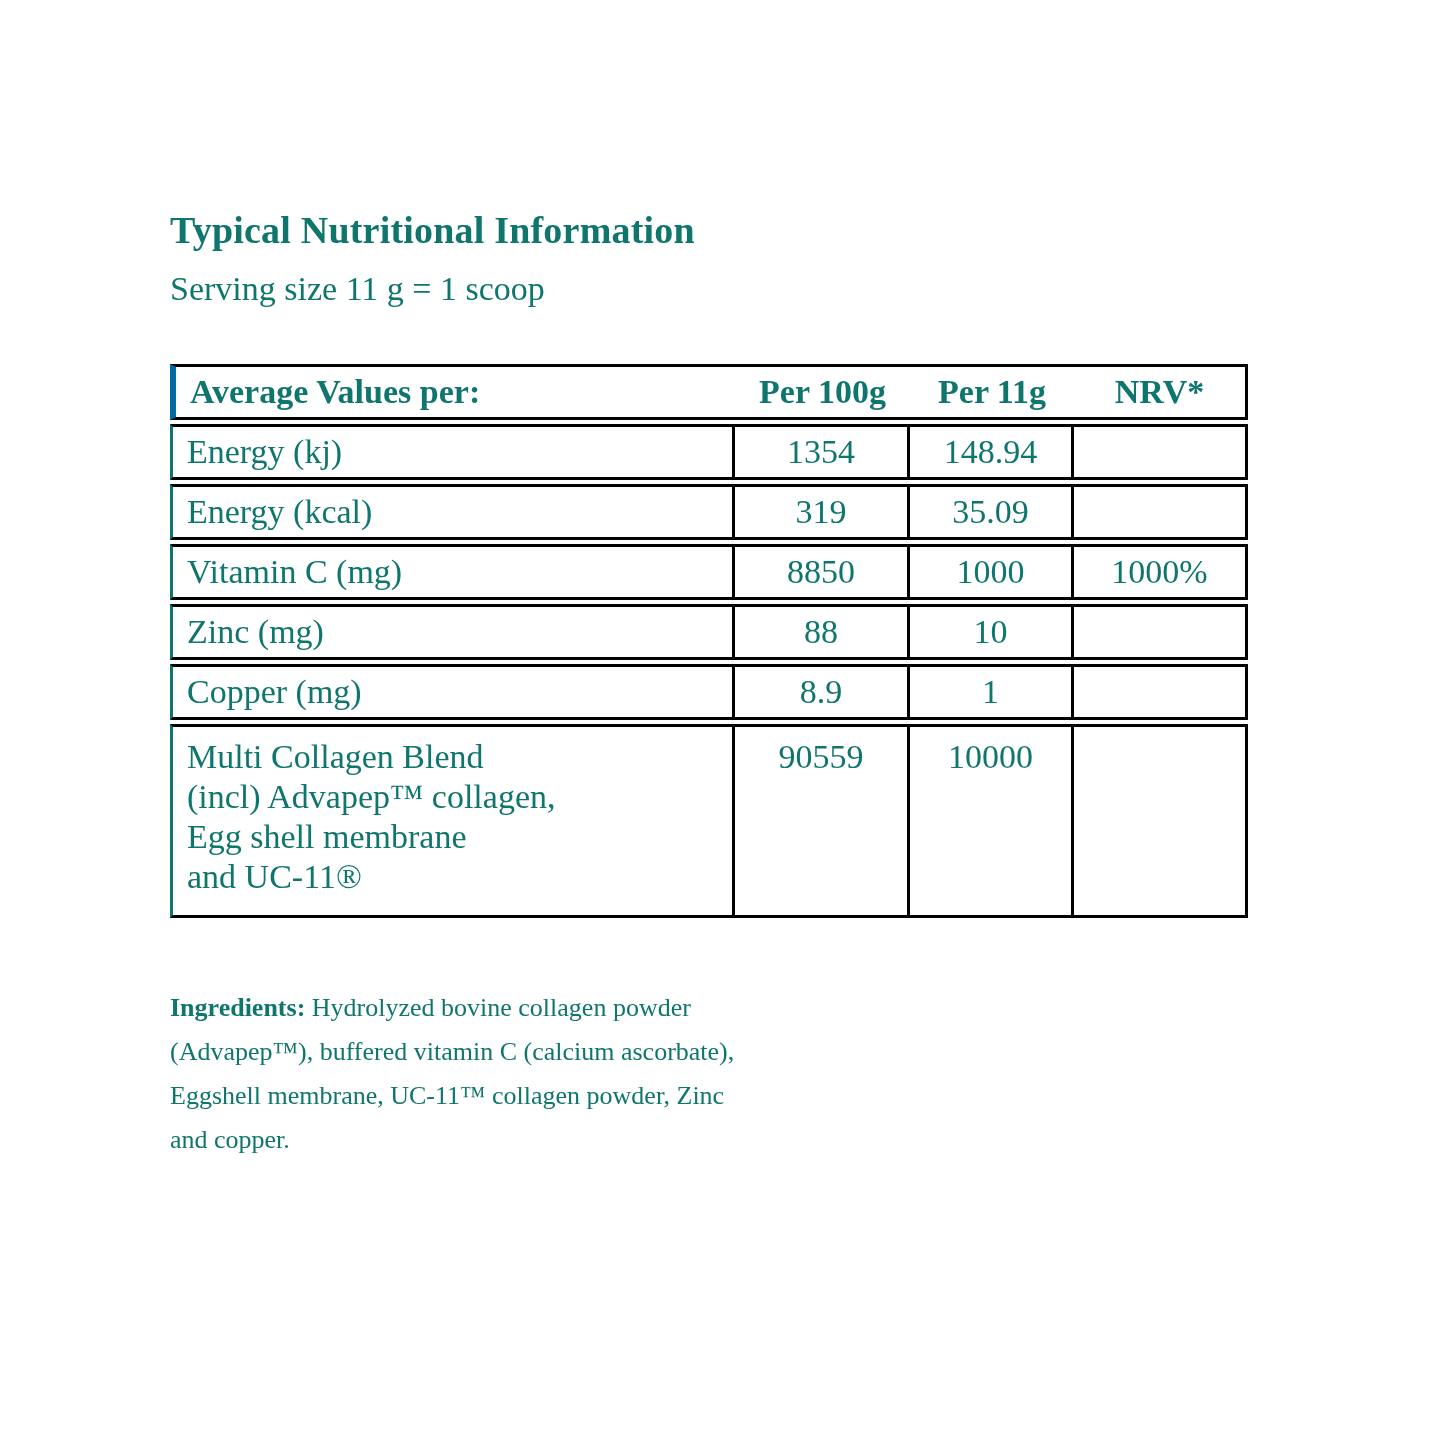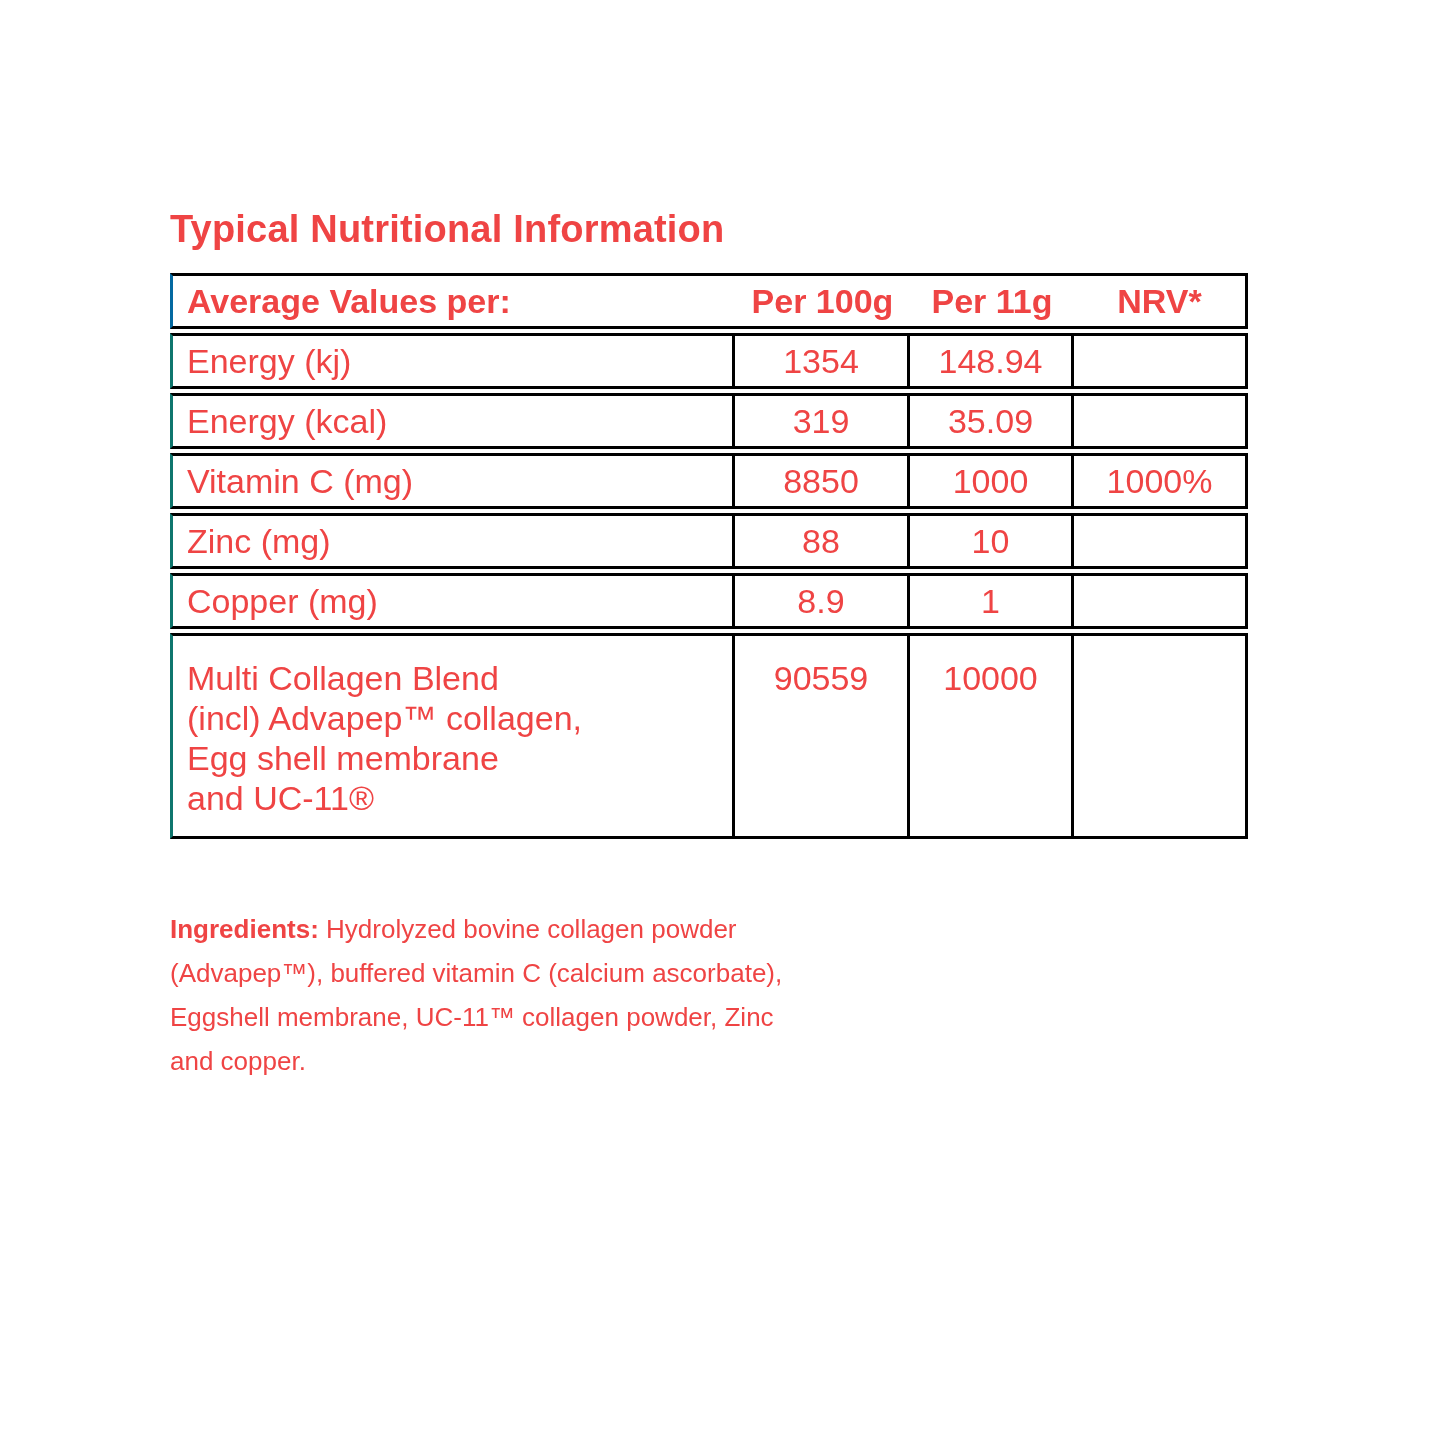--- a/index.html
+++ b/index.html
@@ -1,56 +1,57 @@
 <!DOCTYPE html>
 <html><head>
 <meta charset="utf-8">
 <style>
   html,body{margin:0;padding:0;background:#ffffff;}
   .page{
     width:1445px;height:1445px;background:#ffffff;position:relative;overflow:hidden;
-    font-family:Liberation Sans, sans-serif;color:#ef4444;
+    font-family:Liberation Serif, serif;color:#0f766e;
   }
   .content{position:absolute;left:170px;top:208px;width:1160px;}
   .title{font-size:38px;font-weight:bold;margin:0 0 18px 0;letter-spacing:.2px;}
   .subtitle{font-size:34px;margin:0 0 52px 0;}
   table.nutrition{
     border-collapse:separate;border-spacing:0 4px;width:1078px;table-layout:fixed;
     font-size:34px;line-height:40px;
   }
   col.c-label{width:565px;}
   col.c-100g{width:175px;}
   col.c-11g{width:164px;}
   col.c-nrv{width:174px;}
   th,td{padding:5px 14px;vertical-align:middle;overflow:hidden;}
   th{
     font-weight:bold;text-align:left;
     border-top:3px solid #000;border-bottom:3px solid #000;
   }
-  th:first-child{border-left:3px solid #0369a1;}
+  th:first-child{border-left:6px solid #0369a1;}
   th:last-child{border-right:3px solid #000;}
   th.num{text-align:center;}
   td{
     border-top:3px solid #000;border-bottom:3px solid #000;border-right:3px solid #000;
     background:#fff;
   }
   td:first-child{border-left:3px solid #0f766e;}
   td.num{text-align:center;}
-  tr.tall td{vertical-align:top;padding-top:22px;padding-bottom:18px;}
+  tr.tall td{vertical-align:top;padding-top:10px;padding-bottom:18px;}
   .preline{white-space:pre-line;}
   .ingredients{font-size:26px;line-height:44px;margin:64px 0 0 0;width:1140px;}
   .ingredients .lead{font-weight:bold;}
 </style>
 </head>
 <body>
 
 <div class="page">
   <div class="content">
 
     <h1 class="title">Typical Nutritional Information</h1>
+    <p class="subtitle">Serving size 11 g = 1 scoop</p>
 
     <table class="nutrition">
       <colgroup>
         <col class="c-label">
           <col class="c-100g">
           <col class="c-11g">
           <col class="c-nrv">
       </colgroup>
       <thead>
         <tr>

